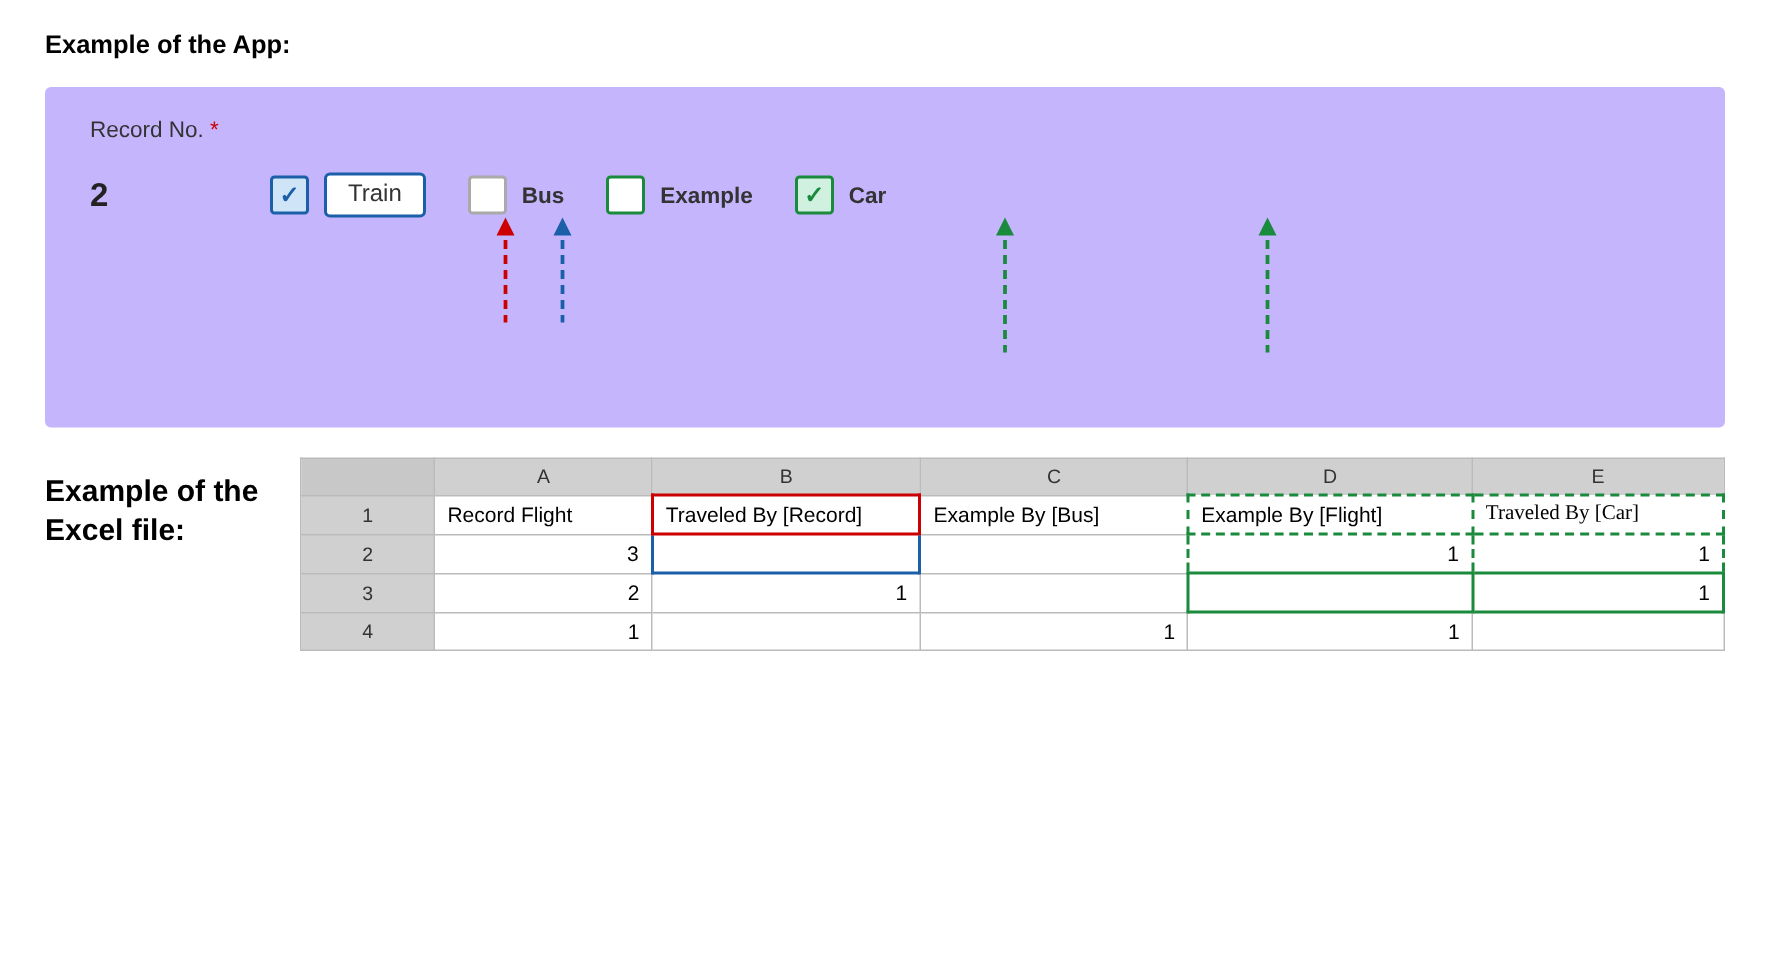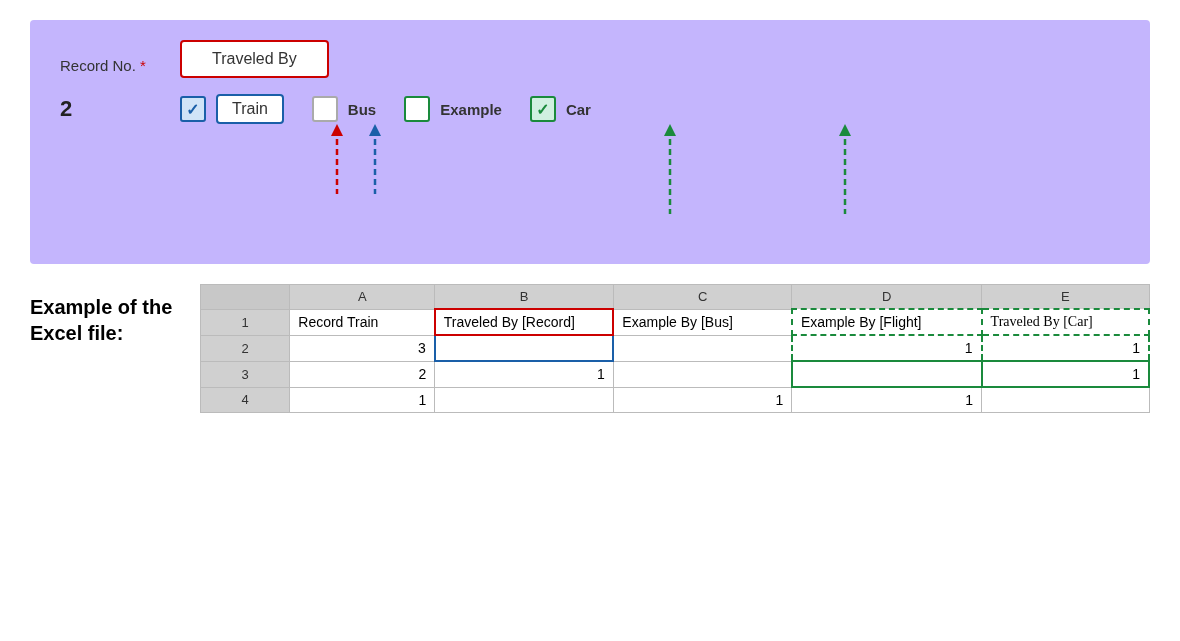--- a/index.html
+++ b/index.html
@@ -171,32 +171,30 @@
     td.text-right {
       text-align: right;
     }
 
   </style>
 </head>
 <body>
 
 <div>
 
+  <div class="page-title">Example of the App:</div>
 
   <div class="app-section">
 
     <div style="display:flex; align-items:flex-end; margin-bottom: 0; gap:0; position:relative;">
       <div style="min-width:120px; font-size:15px; color:#333; padding-bottom:4px;">
         <span>Record No.</span>
         <span style="color:#cc0000;">*</span>
       </div>
 
-      <div class="traveled-by-box">
-        <span>Traveled By</span>
-      </div>
     </div>
 
     <div style="display:flex; align-items:center; margin-top:16px; position:relative;">
       <div style="min-width:120px; font-size:22px; font-weight:bold; color:#222;">2</div>
 
       <div style="display:flex; align-items:center; gap:10px; position:relative;">
 
         <div class="checkbox-blue">
           <span class="checkmark-blue">✓</span>
         </div>
@@ -252,21 +250,21 @@
             <th class="col-header-b">B</th>
             <th class="col-header-c">C</th>
             <th class="col-header-d">D</th>
             <th class="col-header-e">E</th>
           </tr>
         </thead>
         <tbody>
 
           <tr>
             <td class="row-num">1</td>
-            <td>Record Train</td>
+            <td>Record Flight</td>
             <td class="cell-red-border">Traveled By [Record]</td>
             <td>Example By [Bus]</td>
             <td style="border:2.5px dashed #1a8a3c !important;">Example By [Flight]</td>
             <td style="border:2.5px dashed #1a8a3c !important;font-family:Liberation Serif, serif;">Traveled By [Car]</td>
           </tr>
 
           <tr>
             <td class="row-num">2</td>
             <td class="text-right">3</td>
             <td class="cell-blue-border"></td>

